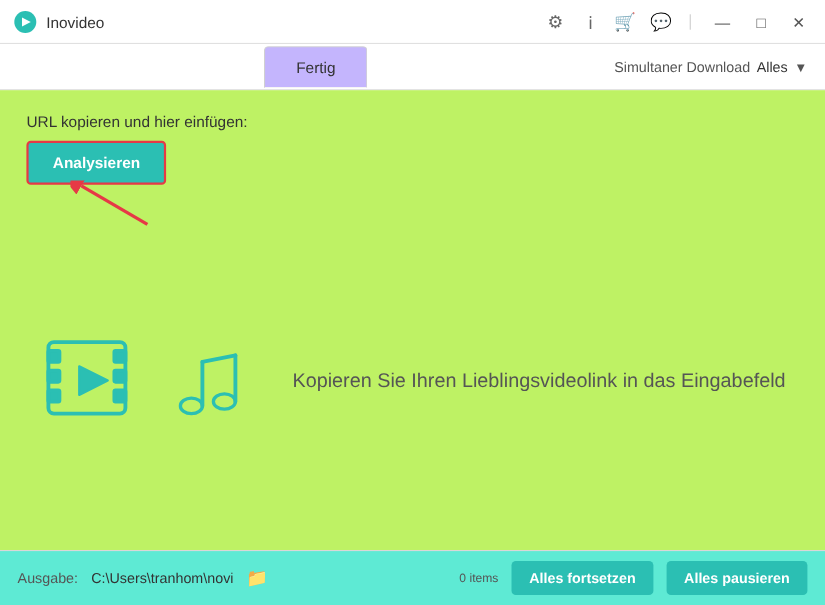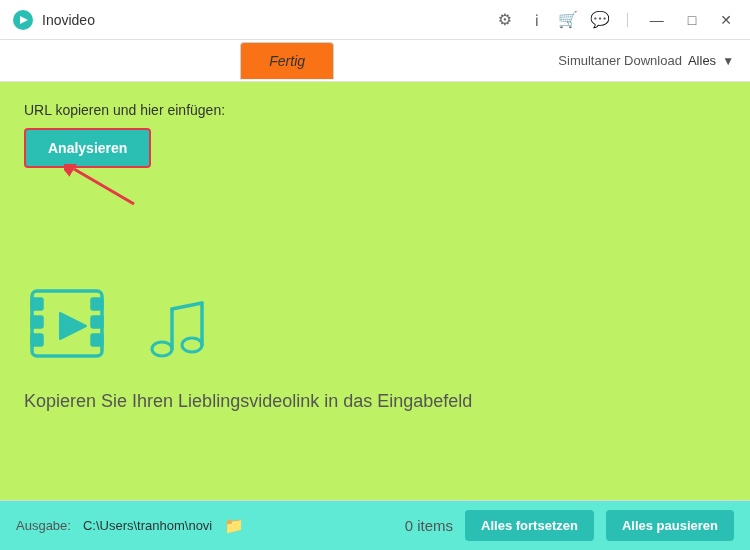--- a/index.html
+++ b/index.html
@@ -72,23 +72,22 @@
       font-size: 14px;
       color: #666;
       cursor: pointer;
       border: 1px solid transparent;
       margin: 0 2px;
     }
     .tab.active {
       color: #333;
       border: 1px solid #d0d0d0;
       border-bottom: 1px solid #f5f5f5;
-      background: #f97316;
+      background: #c4b5fd;
       border-radius: 4px 4px 0 0;
-      font-style: italic;
     }
     .tab.inactive {
       color: #888;
     }
     .simultaneous-download {
       display: flex;
       align-items: center;
       gap: 6px;
       margin-left: auto;
     }
@@ -162,22 +161,22 @@
     .red-arrow {
       position: absolute;
       left: 40px;
       top: -8px;
     }
 
     
     .illustration {
       flex: 1;
       display: flex;
-      flex-direction: column;
-      align-items: flex-start;
+      flex-direction: row;
+      align-items: center;
       justify-content: center;
       gap: 20px;
     }
     .illustration-icons {
       display: flex;
       align-items: center;
       gap: 20px;
     }
     .illustration-text {
       font-size: 18px;
@@ -206,21 +205,21 @@
       overflow: hidden;
       text-overflow: ellipsis;
       white-space: nowrap;
     }
     .folder-icon {
       font-size: 16px;
       color: #777;
       cursor: pointer;
     }
     .items-count {
-      font-size: 15px;
+      font-size: 11px;
       color: #555;
       margin-left: auto;
     }
     .status-btn {
       padding: 8px 16px;
       border: none;
       border-radius: 4px;
       font-size: 13px;
       font-weight: 600;
       cursor: pointer;

